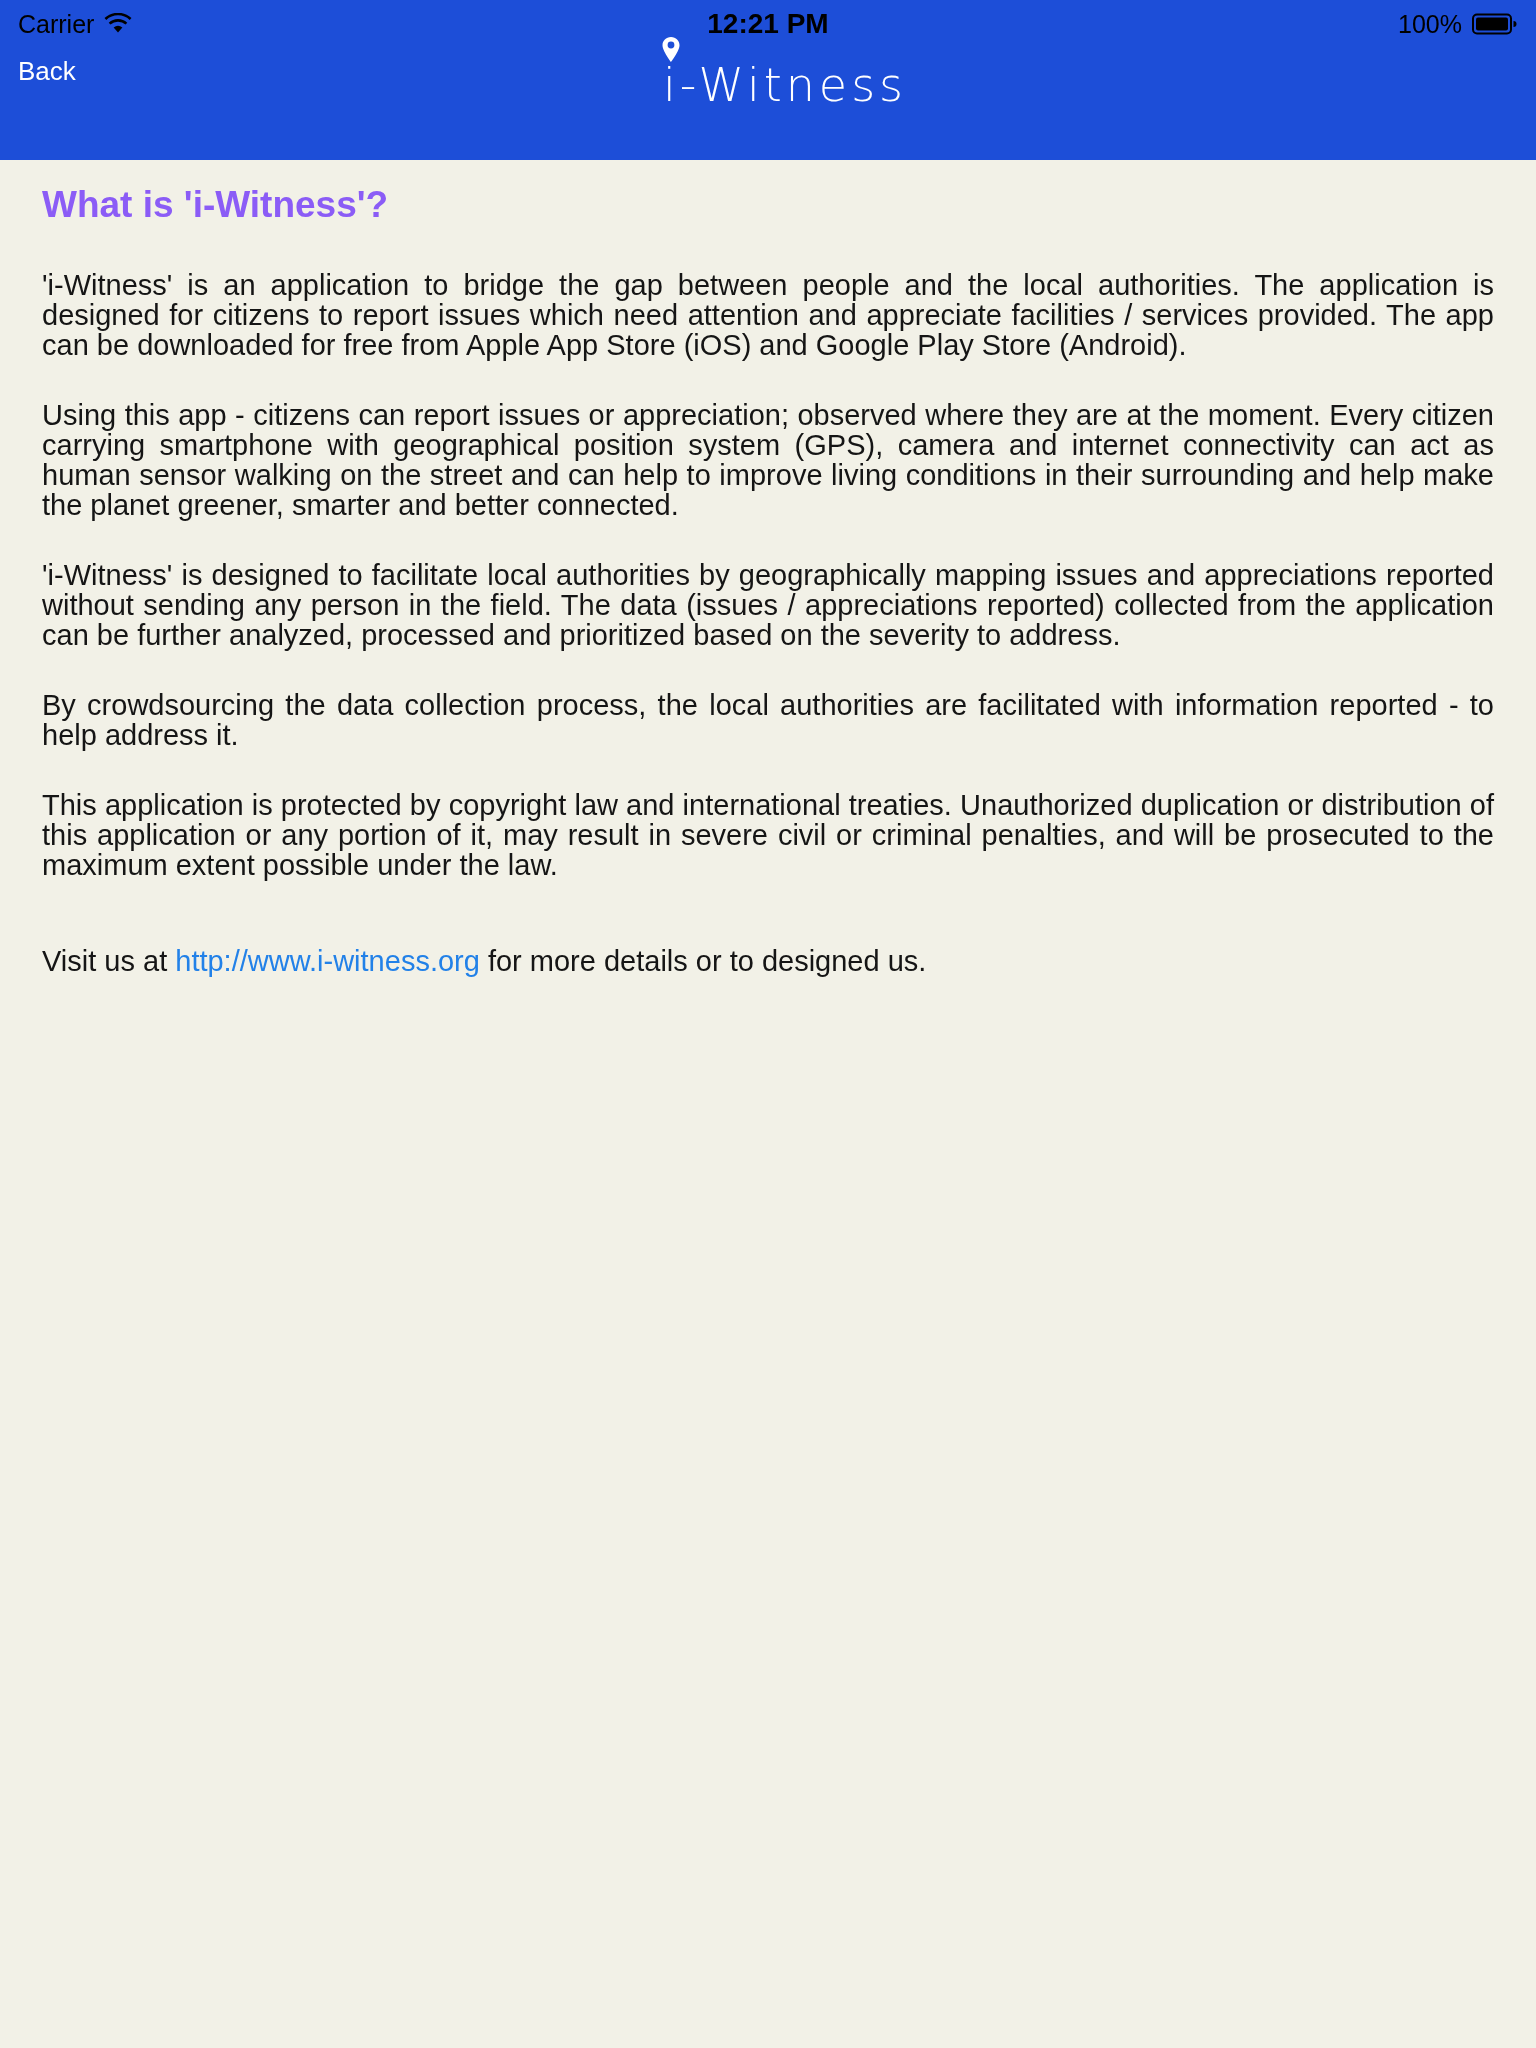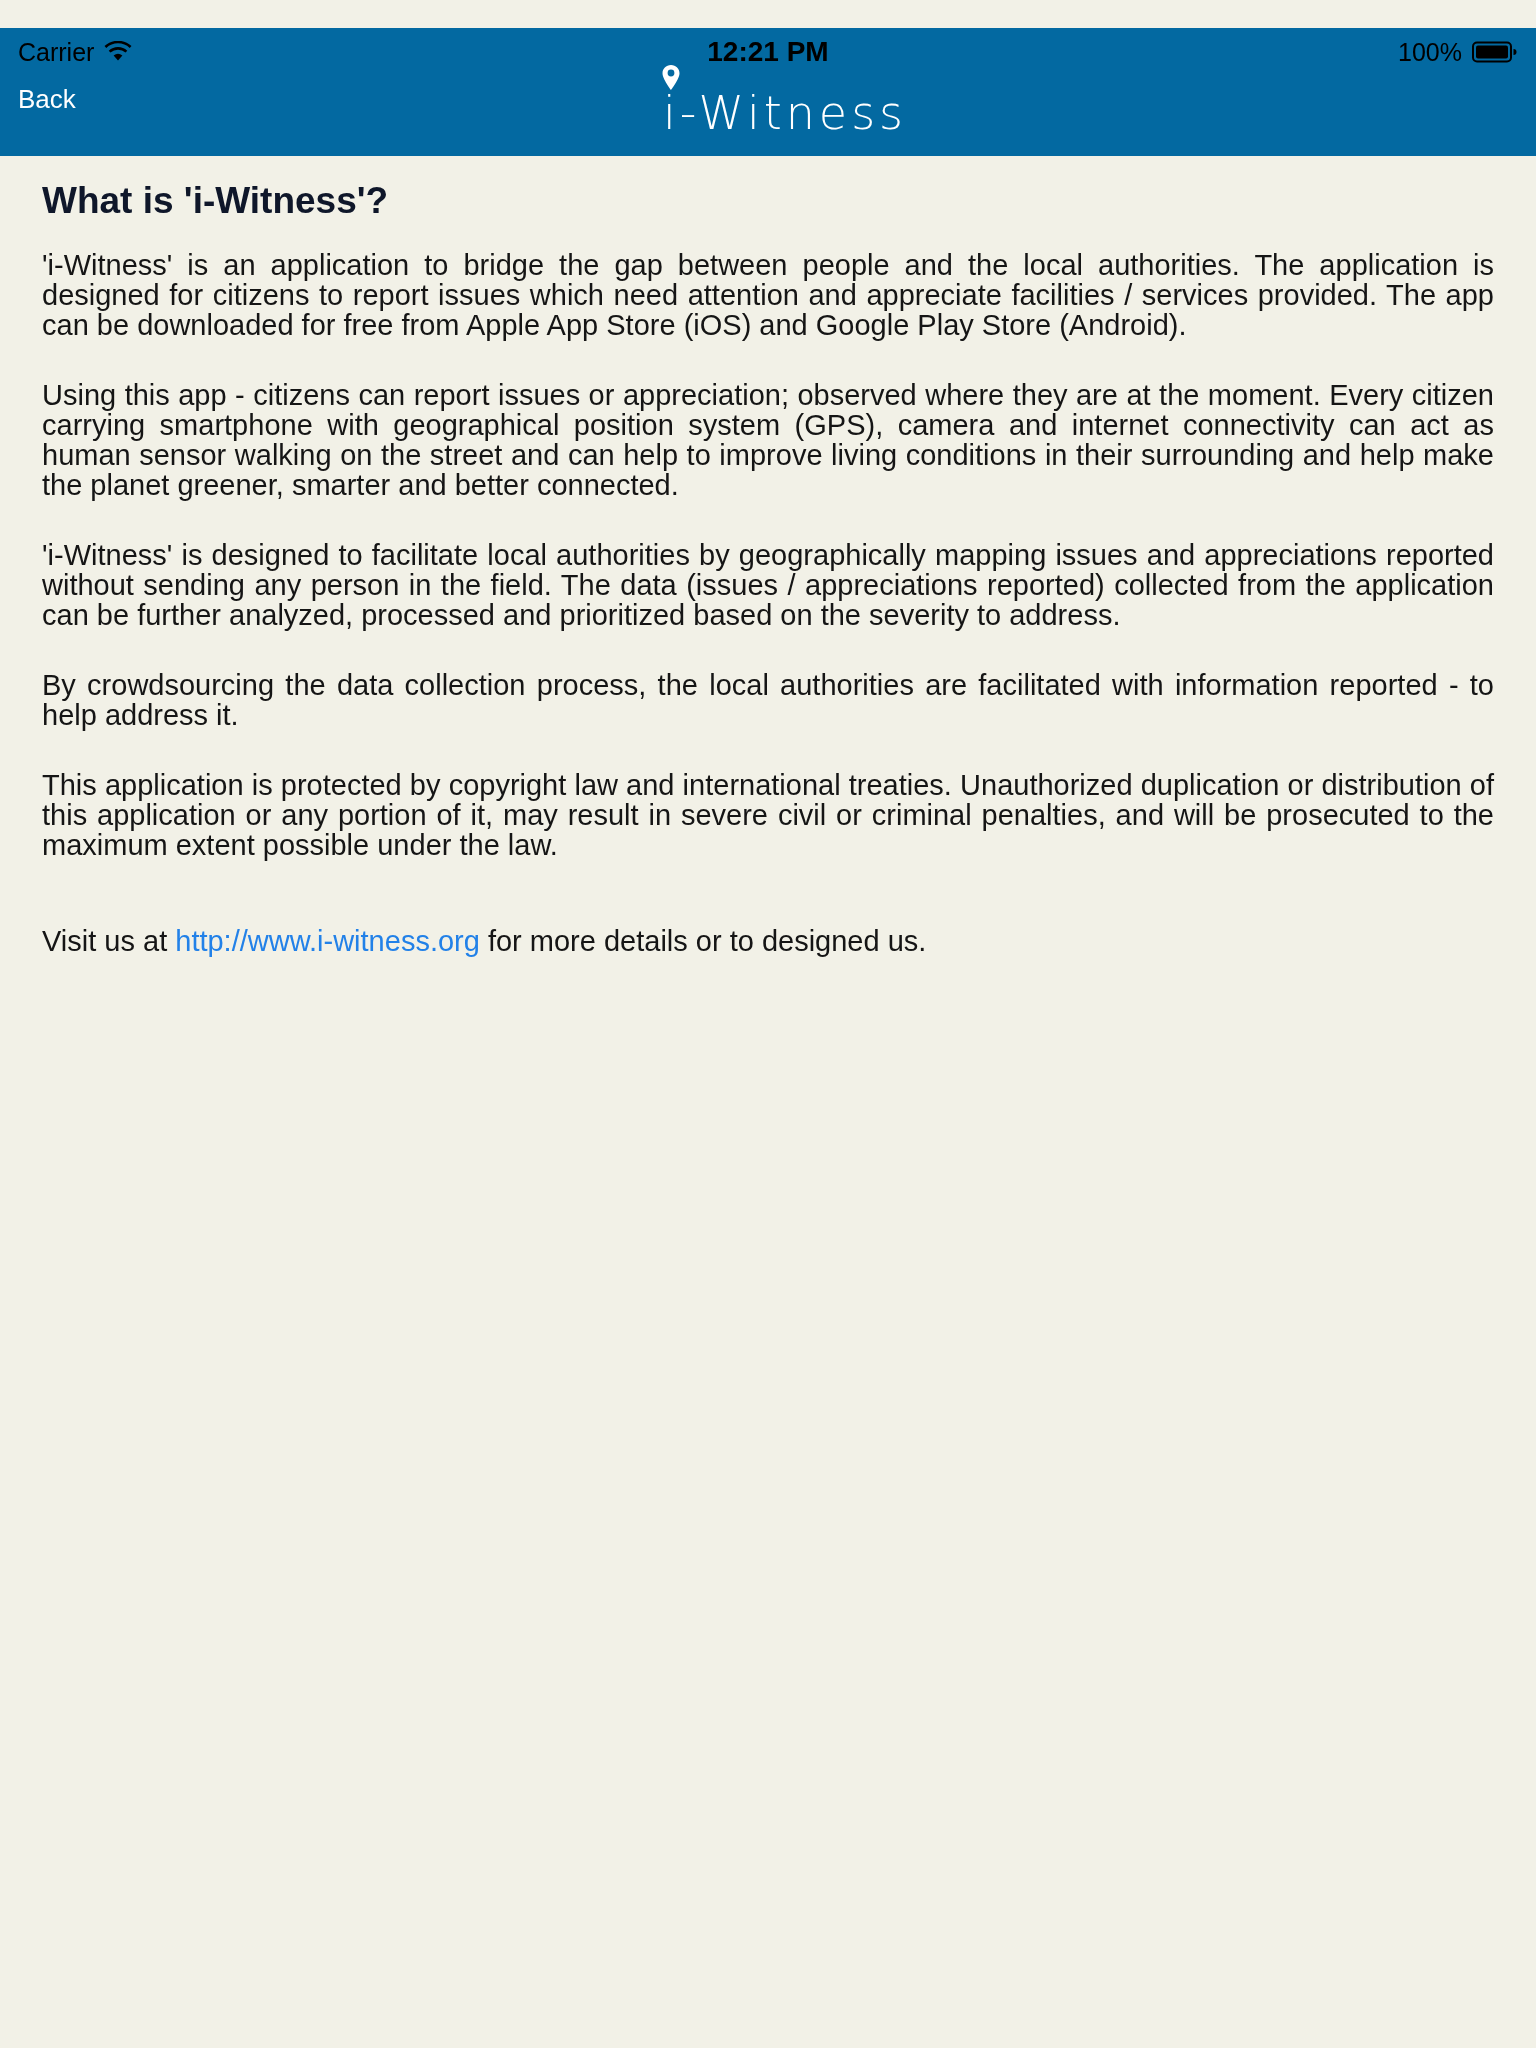--- a/index.html
+++ b/index.html
@@ -7,24 +7,23 @@
   body {
     background: #F2F1E7;
     font-family: "Liberation Sans", sans-serif;
     color: #121212;
     overflow: hidden;
   }
 
   
   .header {
     width: 100%;
-    height: 128px;
-    background: #0369a1;
+    height: 160px;
+    background: #1d4ed8;
     position: relative;
-    margin-top: 28px;
   }
   .status-bar {
     height: 42px;
     display: flex;
     align-items: center;
     justify-content: space-between;
     padding: 6px 18px 0 18px;
     color: #000;
     font-size: 25px;
   }
@@ -72,22 +71,22 @@
     top: -22px;
   }
 
   
   .content {
     padding: 24px 42px 0 42px;
   }
   .page-title {
     font-size: 37px;
     font-weight: bold;
-    color: #0f172a;
-    margin-bottom: 28px;
+    color: #8b5cf6;
+    margin-bottom: 44px;
   }
   .content p {
     font-size: 29px;
     line-height: 30px;
     text-align: justify;
     margin-bottom: 40px;
     color: #151515;
   }
   .version-heading {
     font-size: 36px;

